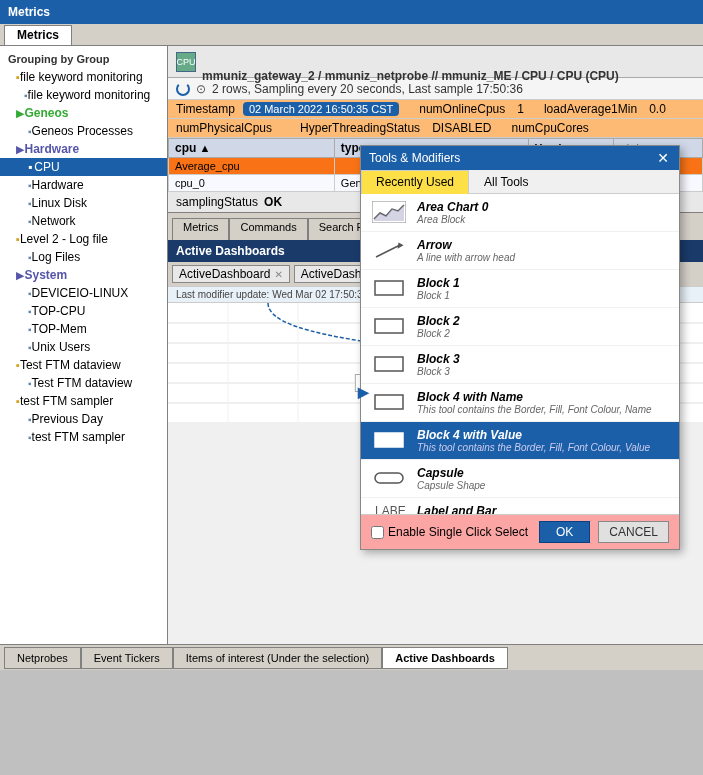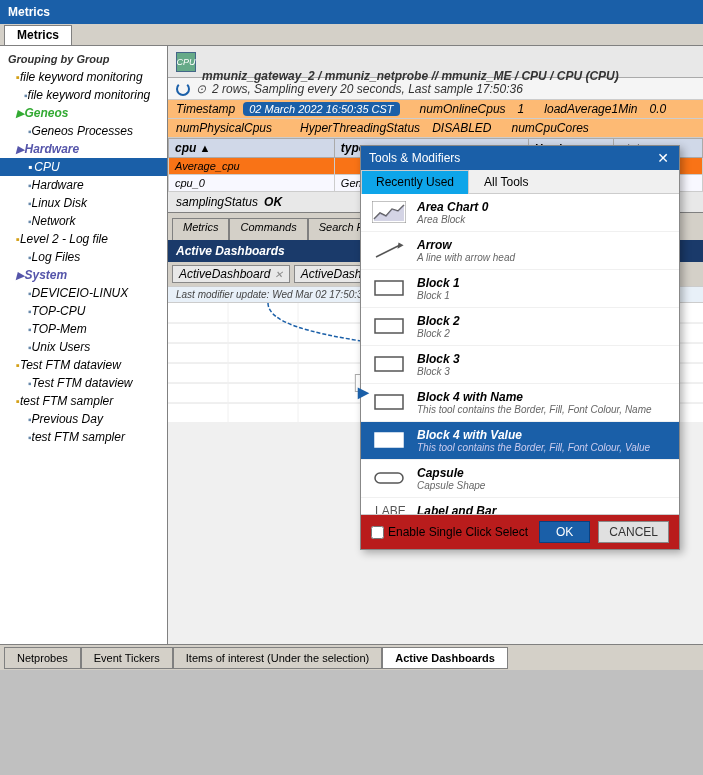--- a/index.html
+++ b/index.html
@@ -318,21 +318,21 @@
       background: #f0f0f0;
     }
     .modal-tab {
       padding: 4px 14px;
       cursor: pointer;
       font-size: 12px;
       border: 1px solid transparent;
       border-bottom: none;
     }
     .modal-tab.active {
-      background: #0ea5e9;
+      background: #fde047;
       border-color: #ccc;
       border-bottom-color: white;
       margin-bottom: -1px;
     }
     .modal-body {
       max-height: 320px;
       overflow-y: auto;
     }
     .tool-item {
       display: flex;
@@ -357,21 +357,21 @@
     .tool-info { flex: 1; font-style: italic; }
     .tool-name { font-weight: bold; font-size: 12px; }
     .tool-desc { font-size: 10px; color: #666; }
     .tool-item.selected .tool-desc { color: #cce; }
     .modal-footer {
       padding: 6px 10px;
       border-top: 1px solid #ccc;
       display: flex;
       align-items: center;
       gap: 8px;
-      background: #b91c1c;
+      background: #fca5a5;
     }
     .checkbox-label {
       display: flex;
       align-items: center;
       gap: 4px;
       font-size: 11px;
       flex: 1;
     }
     .btn-ok {
       background: #1a5fa8;
@@ -434,21 +434,21 @@
 <body>
 
 <div class="title-bar">
   <span>Metrics</span>
 </div>
 
 <div class="top-tab-bar">
   <div class="top-tab active">Metrics</div>
 </div>
 
-<div class="main-layout" style="height: 598px; font-style: italic;">
+<div class="main-layout" style="height: 598px;">
 
   <div class="sidebar">
     <div class="sidebar-header">Grouping by Group</div>
 
     <div class="sidebar-item">
       <span class="tree-indent" style="padding-left:8px;"></span>
       <span class="folder-icon">▪</span>
       <span>file keyword monitoring</span>
     </div>
     <div class="sidebar-item">

